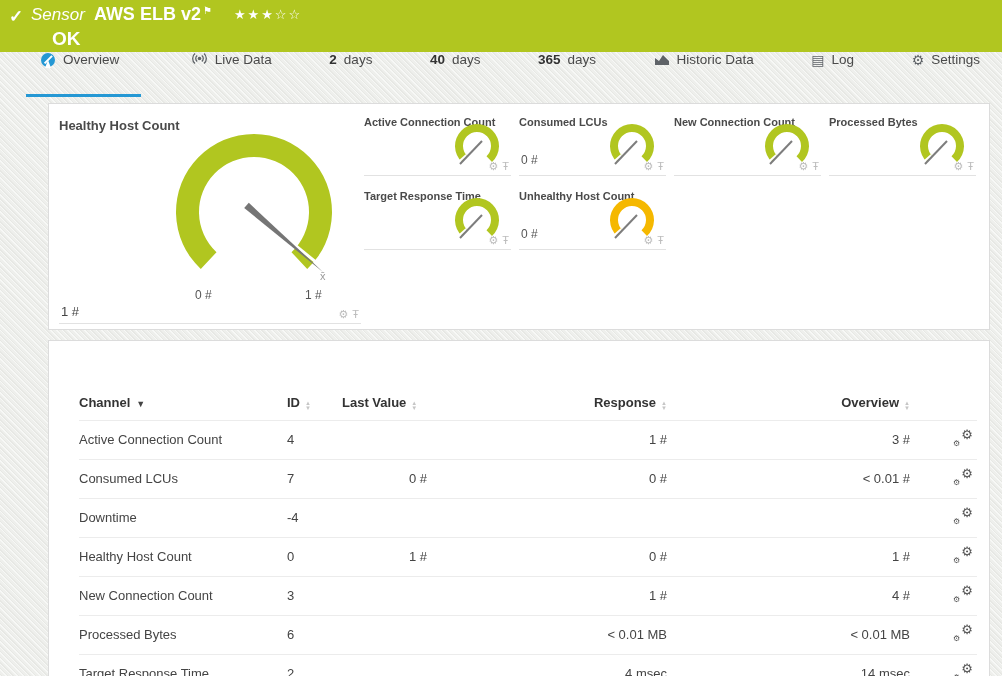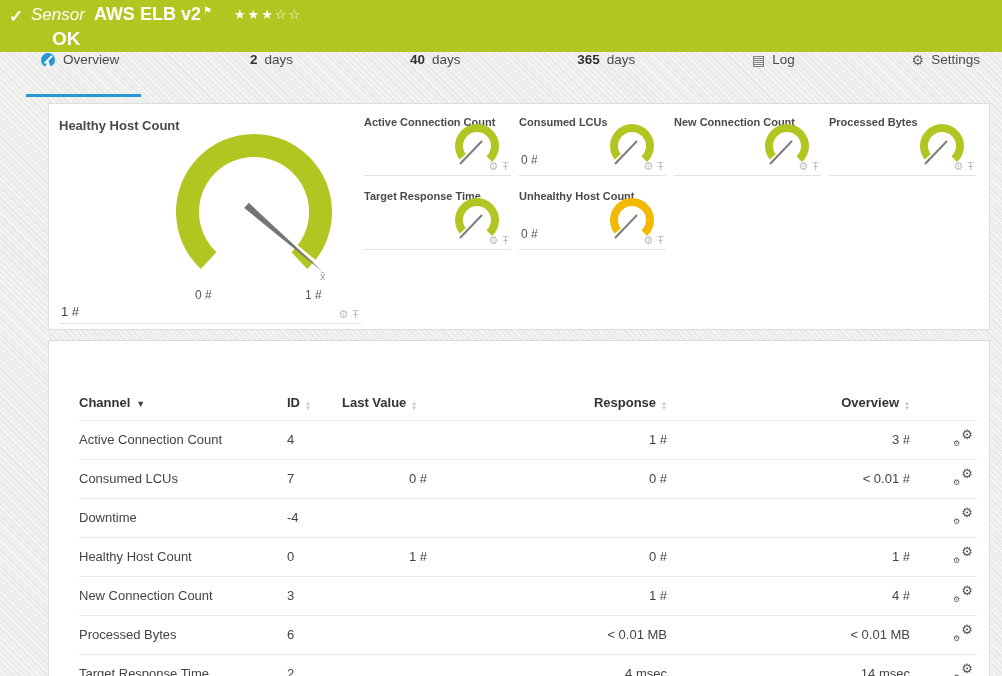--- a/index.html
+++ b/index.html
@@ -84,30 +84,46 @@
 <div class="tabs">
   <div class="tab active">
     <svg width="16" height="16" viewBox="0 0 16 16">
       <circle cx="8" cy="8" r="7" fill="#2598d4"></circle>
       <path d="M8 8 L5 16 L11 16 Z" fill="#ffffff"></path>
       <line x1="4.6" y1="11.4" x2="12.1" y2="3.9" stroke="#ffffff" stroke-width="2"></line>
     </svg>
     <span>Overview</span>
   </div>
   <div class="tab">
+    <svg width="17" height="13" viewBox="0 0 17 13">
+      <circle cx="8.5" cy="6.5" r="1.8" fill="#5f6368"></circle>
+      <path d="M4 1.5 A6.5 6.5 0 0 0 4 11.5" fill="none" stroke="#5f6368" stroke-width="1.3"></path>
+      <path d="M6.2 3.6 A3.6 3.6 0 0 0 6.2 9.4" fill="none" stroke="#5f6368" stroke-width="1.3"></path>
+      <path d="M13 1.5 A6.5 6.5 0 0 1 13 11.5" fill="none" stroke="#5f6368" stroke-width="1.3"></path>
+      <path d="M10.8 3.6 A3.6 3.6 0 0 1 10.8 9.4" fill="none" stroke="#5f6368" stroke-width="1.3"></path>
+    </svg>
+    <span>Live Data</span>
+  </div>
+  <div class="tab">
     <span class="num">2</span>
     <span>days</span>
   </div>
   <div class="tab">
     <span class="num">40</span>
     <span>days</span>
   </div>
   <div class="tab">
     <span class="num">365</span>
     <span>days</span>
+  </div>
+  <div class="tab">
+    <svg width="16" height="14" viewBox="0 0 16 14">
+      <polygon points="1,13 1,6 5,9 9,3 15,9 15,13" fill="#5f6368"></polygon>
+    </svg>
+    <span>Historic Data</span>
   </div>
   <div class="tab">
     <span class="glyph">▤</span>
     <span>Log</span>
   </div>
   <div class="tab">
     <span class="glyph">⚙</span>
     <span>Settings</span>
   </div>
 </div>

